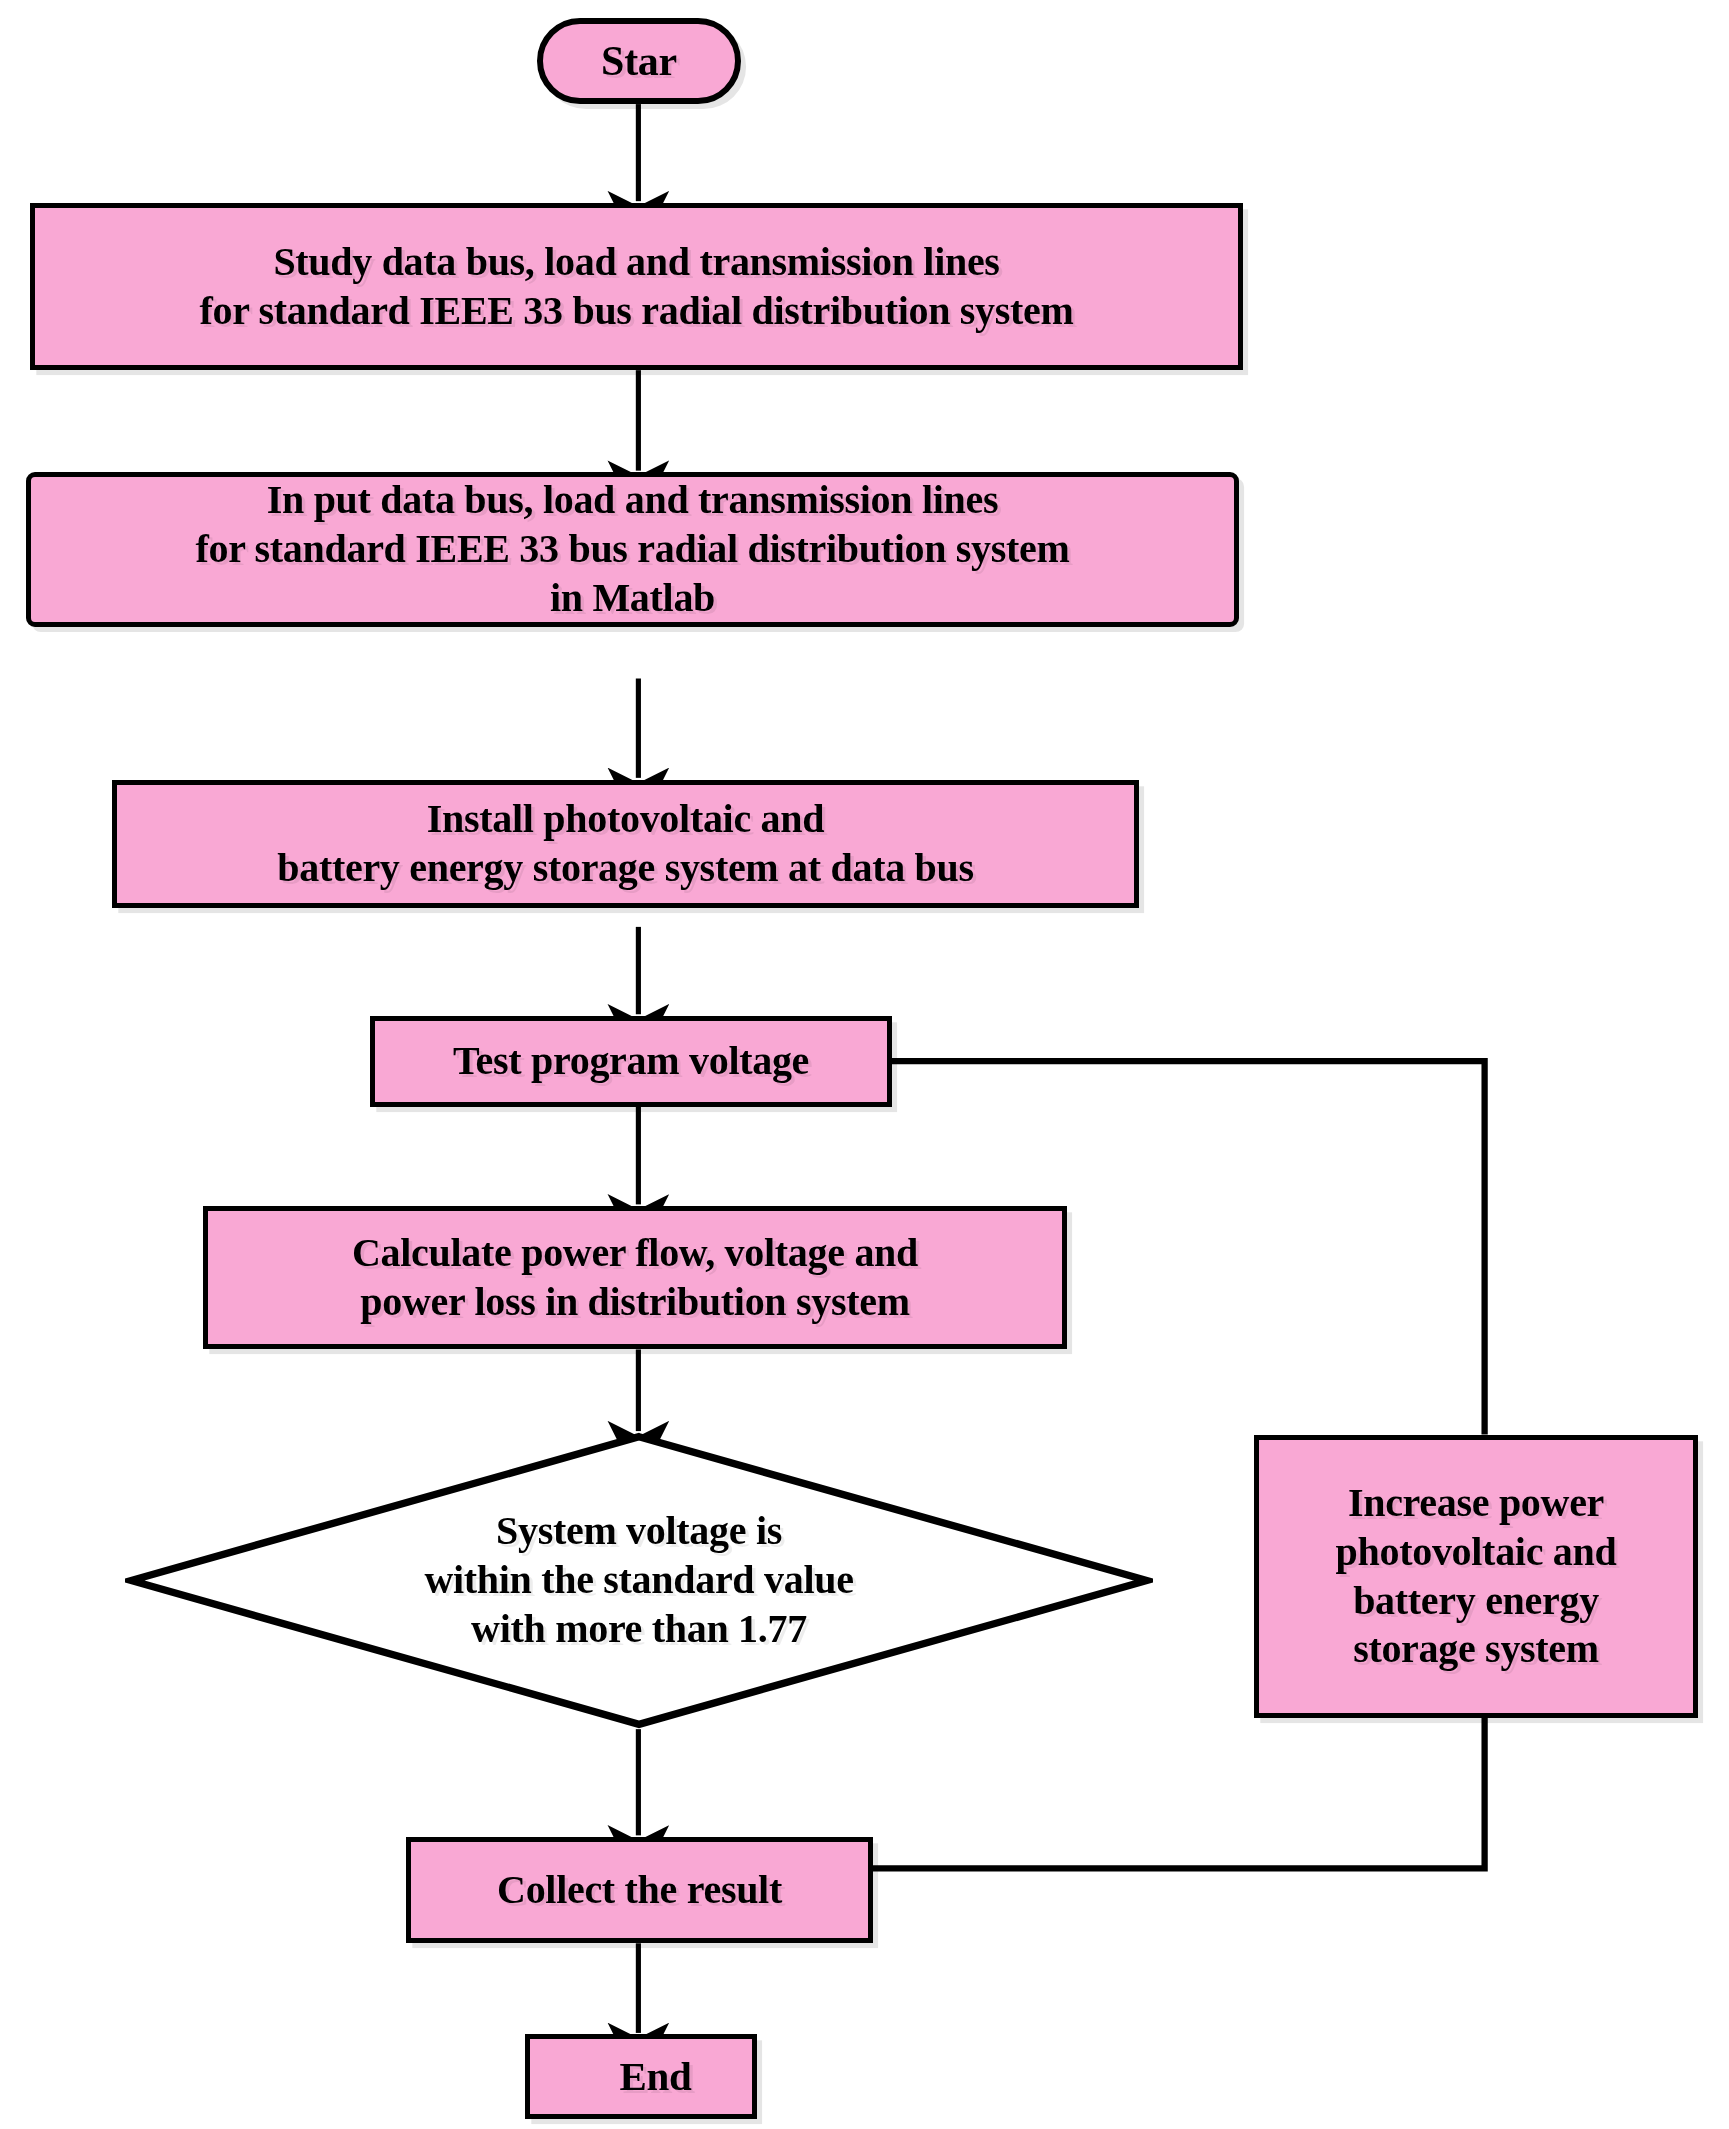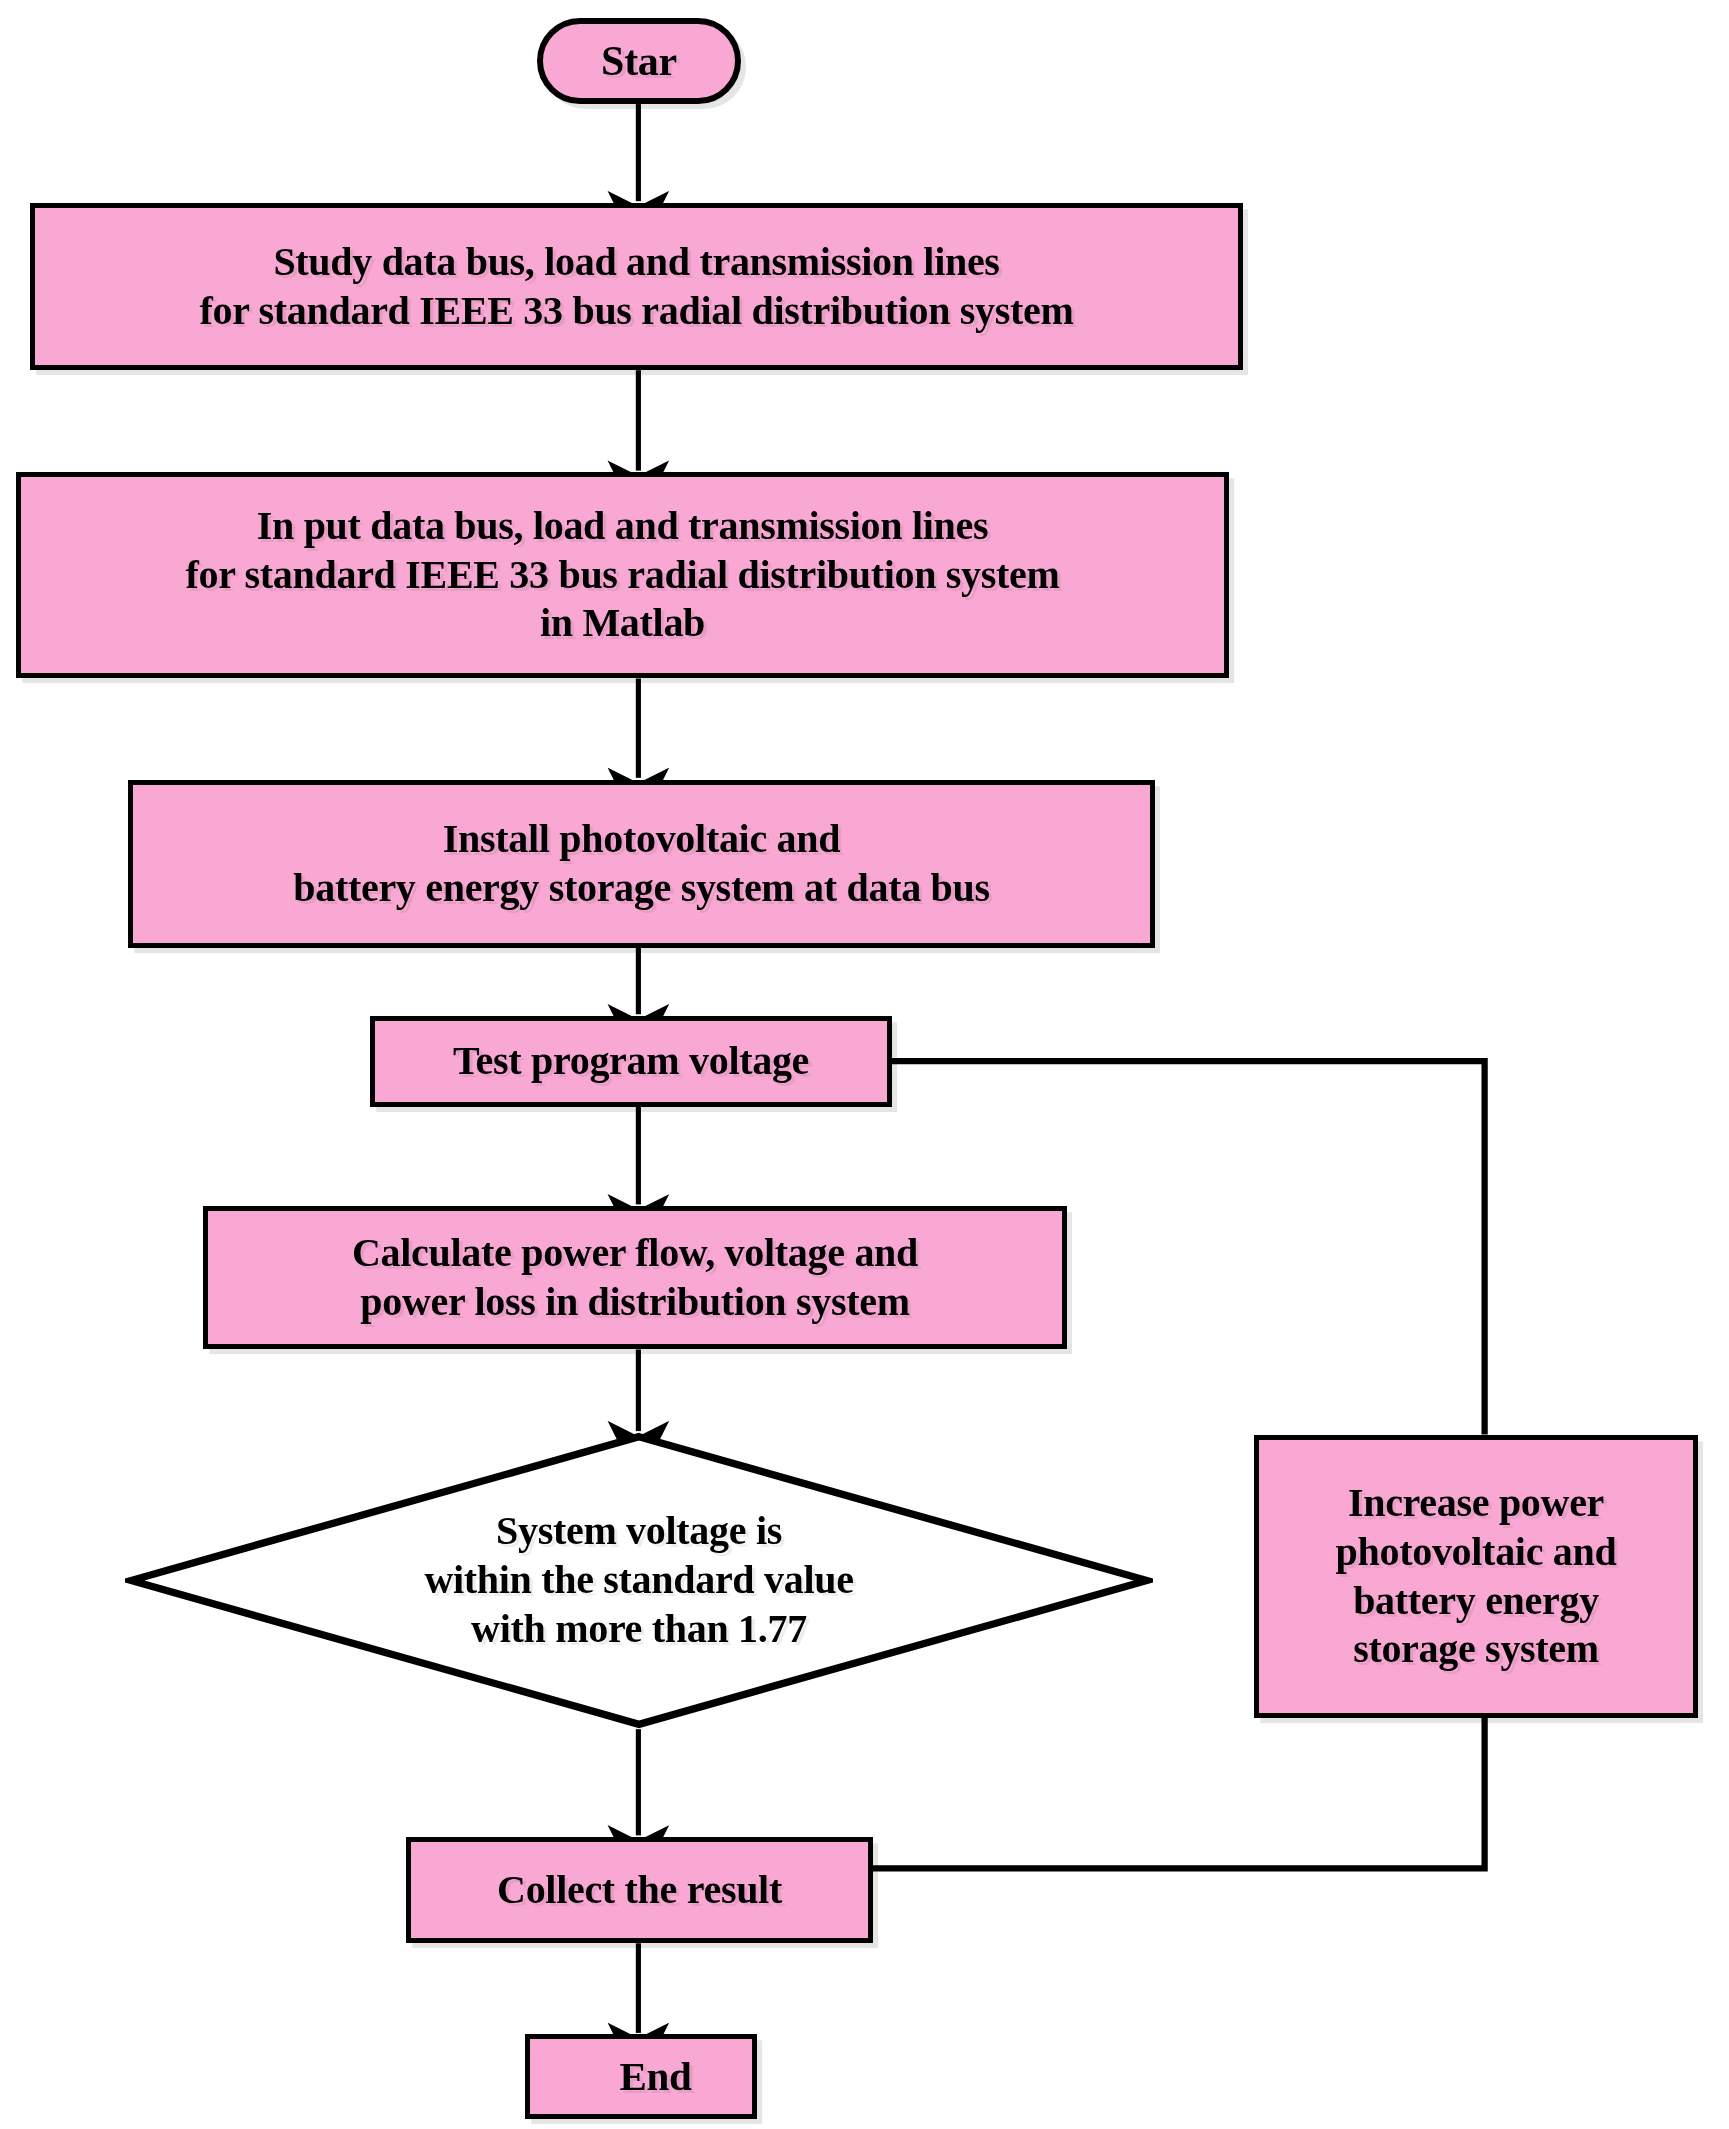--- a/index.html
+++ b/index.html
@@ -85,27 +85,27 @@
 
   <div class="node terminator fs-start" style="left:537px;top:18.3px;width:204px;height:86px;">
     <span class="txt">Star</span>
   </div>
 
   <div class="node fs-box" style="left:30px;top:203px;width:1213px;height:167px;">
     <span class="txt">Study data bus, load and transmission lines
 for standard IEEE 33 bus radial distribution system</span>
   </div>
 
-  <div class="node fs-box" style="left:16px;top:472px;width:1213px;height:206px;">
+  <div class="node fs-box" style="left:26px;top:472px;width:1213px;height:155px;border-radius:9px;">
     <span class="txt">In put data bus, load and transmission lines
 for standard IEEE 33 bus radial distribution system
 in Matlab</span>
   </div>
 
-  <div class="node fs-box" style="left:128px;top:780px;width:1027px;height:168px;">
+  <div class="node fs-box" style="left:112px;top:780px;width:1027px;height:128px;">
     <span class="txt">Install photovoltaic and
 battery energy storage system at data bus</span>
   </div>
 
   <div class="node fs-small" style="left:370px;top:1016px;width:522px;height:91px;">
     <span class="txt">Test program voltage</span>
   </div>
 
   <div class="node fs-box" style="left:203px;top:1206px;width:864px;height:143px;">
     <span class="txt">Calculate power flow, voltage and

